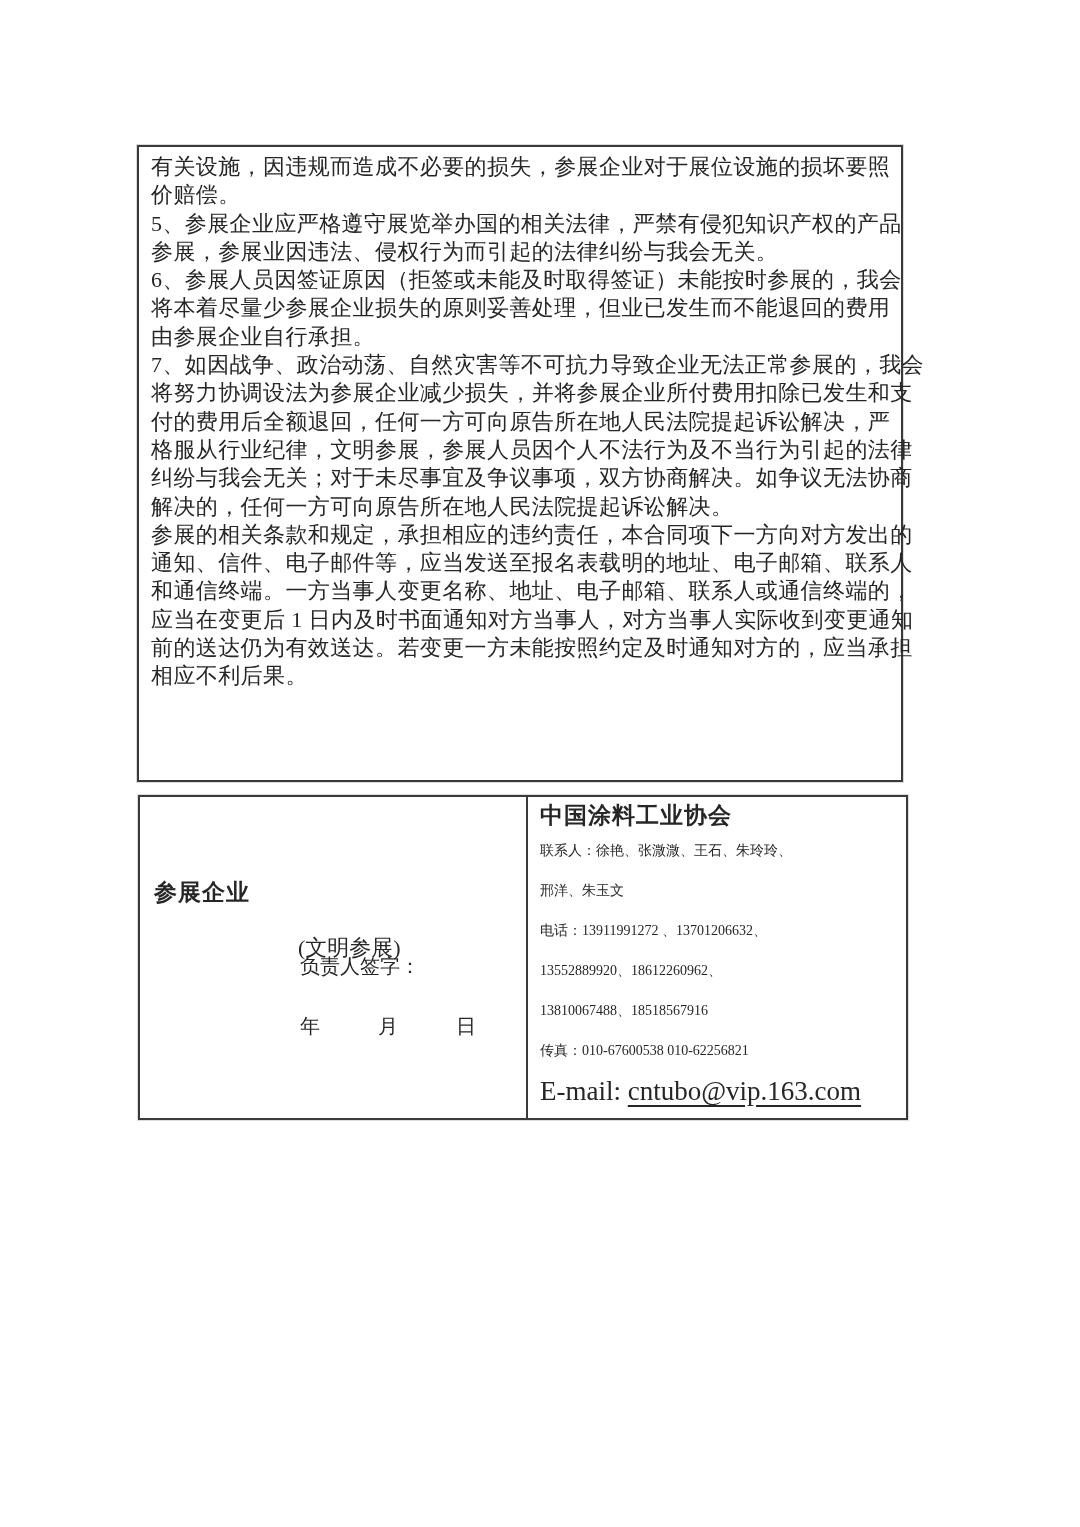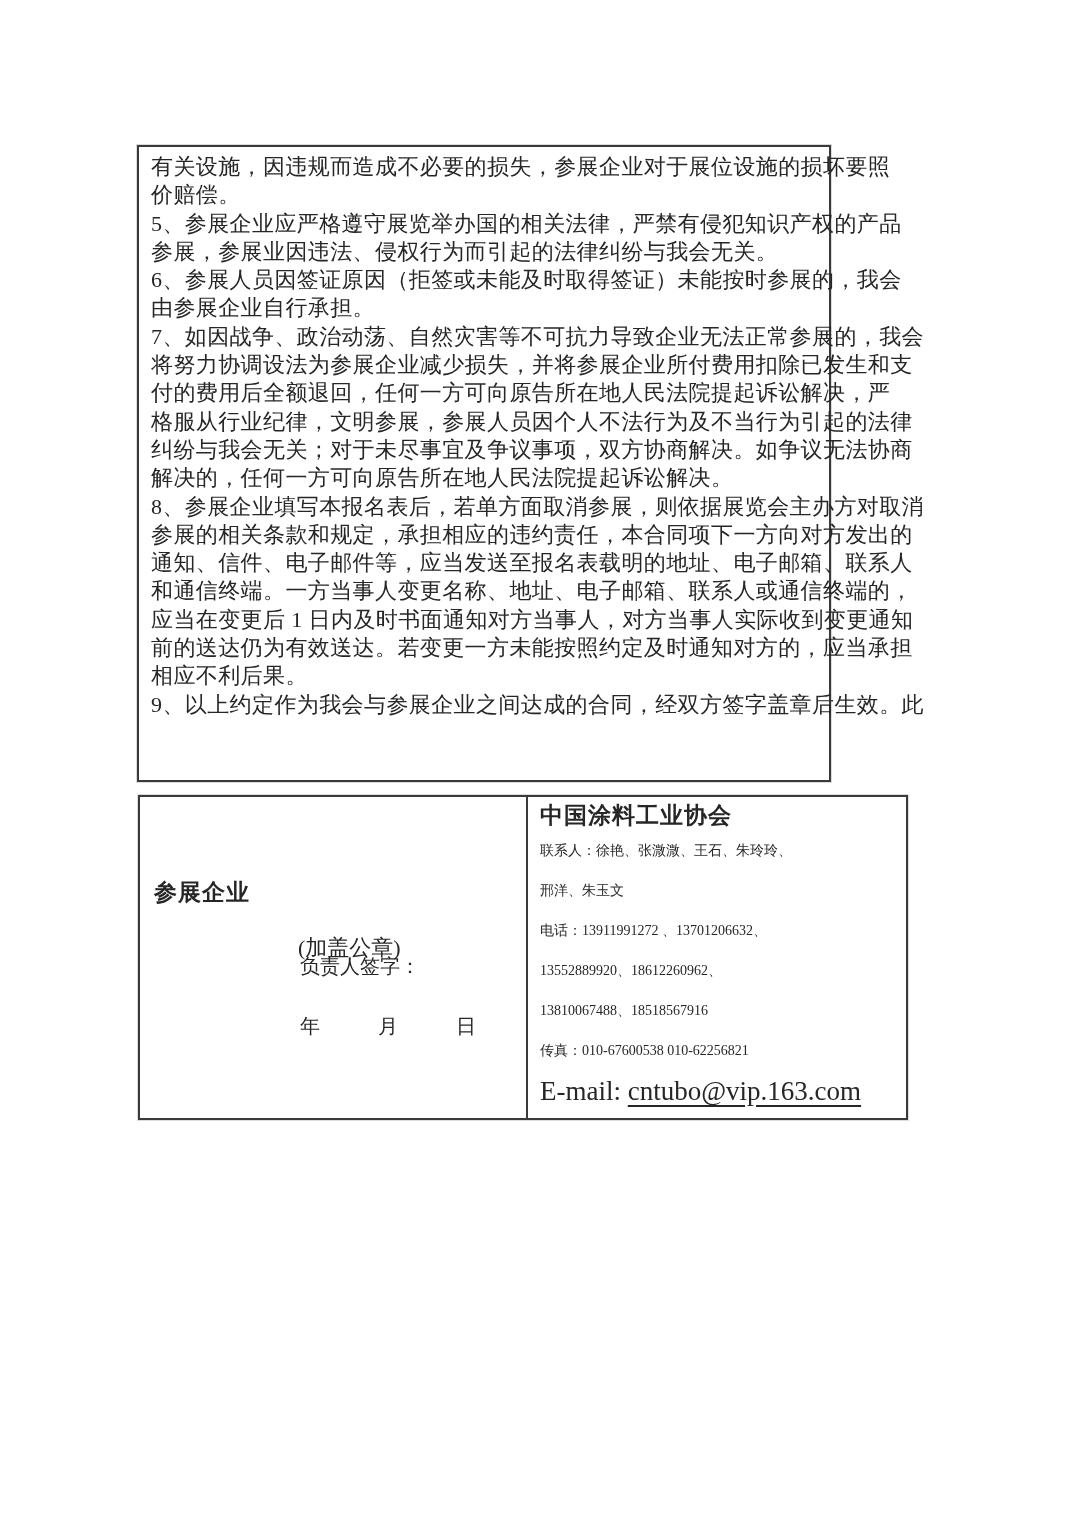--- a/index.html
+++ b/index.html
@@ -19,21 +19,21 @@
     position: absolute;
     inset: 0;
     background: #ffffff;
   }
 
   
   .terms-box {
     position: absolute;
     left: 137px;
     top: 145px;
-    width: 694px;
+    width: 766px;
     height: 637px;
     border: 2px solid #3a3a3a;
     box-sizing: border-box;
     padding: 6px 8px 0 12px;
     box-shadow: 0 0 0 1px rgba(60,60,60,0.18);
   }
   .terms-lines .tline {
     font-size: 22px;
     line-height: 28.3px;
     letter-spacing: 0.4px;
@@ -119,43 +119,42 @@
 
 <div class="page">
 
   <section class="terms-box">
     <div class="terms-lines">
         <div class="tline">有关设施，因违规而造成不必要的损失，参展企业对于展位设施的损坏要照</div>
         <div class="tline">价赔偿。</div>
         <div class="tline">5、参展企业应严格遵守展览举办国的相关法律，严禁有侵犯知识产权的产品</div>
         <div class="tline">参展，参展业因违法、侵权行为而引起的法律纠纷与我会无关。</div>
         <div class="tline">6、参展人员因签证原因（拒签或未能及时取得签证）未能按时参展的，我会</div>
+        <div class="tline">将本着尽量少参展企业损失的原则妥善处理，但业已发生而不能退回的费用</div>
         <div class="tline">由参展企业自行承担。</div>
         <div class="tline">7、如因战争、政治动荡、自然灾害等不可抗力导致企业无法正常参展的，我会</div>
         <div class="tline">将努力协调设法为参展企业减少损失，并将参展企业所付费用扣除已发生和支</div>
         <div class="tline">付的费用后全额退回，任何一方可向原告所在地人民法院提起诉讼解决，严</div>
         <div class="tline">格服从行业纪律，文明参展，参展人员因个人不法行为及不当行为引起的法律</div>
         <div class="tline">纠纷与我会无关；对于未尽事宜及争议事项，双方协商解决。如争议无法协商</div>
         <div class="tline">解决的，任何一方可向原告所在地人民法院提起诉讼解决。</div>
-        <div class="tline">8、参展企业填写本报名表后，若单方面取消参展，则依据展览会主办方对取消</div>
         <div class="tline">参展的相关条款和规定，承担相应的违约责任，本合同项下一方向对方发出的</div>
         <div class="tline">通知、信件、电子邮件等，应当发送至报名表载明的地址、电子邮箱、联系人</div>
         <div class="tline">和通信终端。一方当事人变更名称、地址、电子邮箱、联系人或通信终端的，</div>
         <div class="tline">应当在变更后 1 日内及时书面通知对方当事人，对方当事人实际收到变更通知</div>
         <div class="tline">前的送达仍为有效送达。若变更一方未能按照约定及时通知对方的，应当承担</div>
         <div class="tline">相应不利后果。</div>
-        <div class="tline">9、以上约定作为我会与参展企业之间达成的合同，经双方签字盖章后生效。此</div>
       </div>
   </section>
 
   <section class="sig-table">
 
     <div class="sig-cell-left">
       <div class="company-label">参展企业</div>
-      <div class="seal-note">(加盖公章)</div>
+      <div class="seal-note">(文明参展)</div>
       <div class="sign-label">负责人签字：</div>
       <div class="date-line">年　　月　　日</div>
     </div>
 
     <div class="sig-cell-right">
       <div class="org-name">中国涂料工业协会</div>
       <div class="assoc-lines">
           <div class="aline">联系人：徐艳、张溦溦、王石、朱玲玲、</div>
           <div class="aline">邢洋、朱玉文</div>
           <div class="aline">电话：13911991272 、13701206632、</div>

